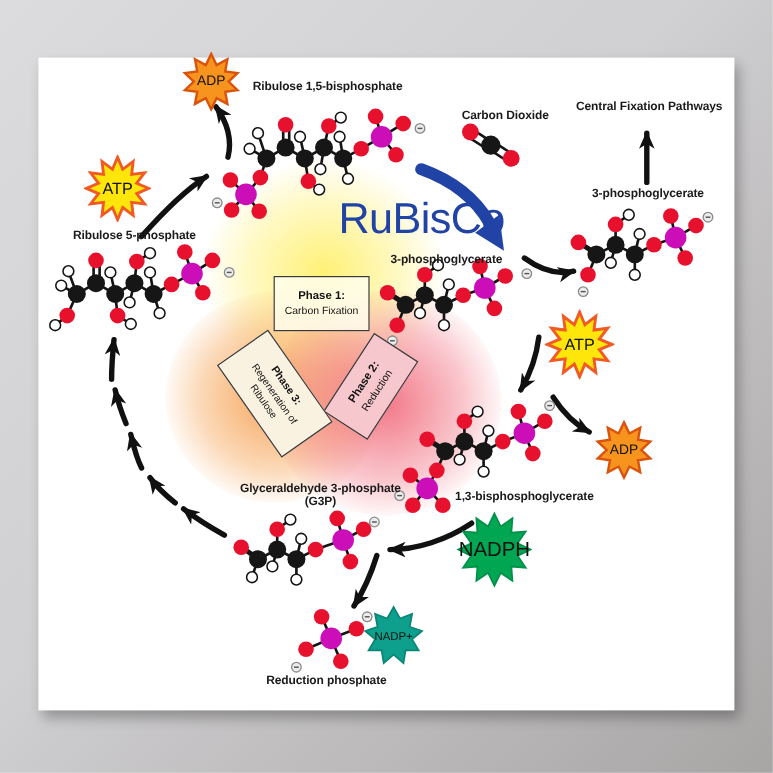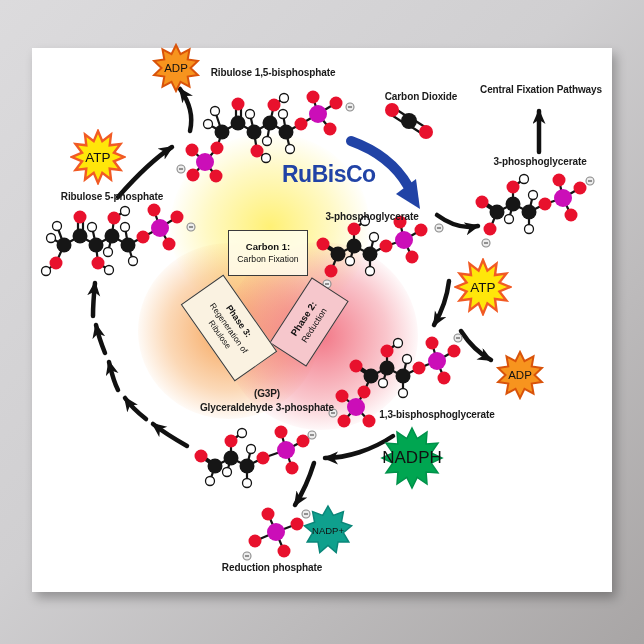--- a/index.html
+++ b/index.html
@@ -19,21 +19,21 @@
   .bond{stroke:#141414;stroke-width:2.2;fill:none;stroke-linecap:round;}
   .atomC{fill:var(--carbon);}
   .atomO{fill:var(--oxygen);}
   .atomP{fill:var(--phosphorus);}
   .atomH{fill:var(--hydrogen);stroke:#141414;stroke-width:1.3;}
   .charge circle{fill:#ececec;stroke:#8a8a8a;stroke-width:1.1;}
   .charge line{stroke:#555;stroke-width:1.2;}
   .arrow{stroke:#111;stroke-width:4.5;fill:none;stroke-linecap:round;}
   .lbl{position:absolute;transform:translateX(-50%);font-weight:bold;font-size:10px;
        color:#1a1a1a;white-space:nowrap;letter-spacing:-0.1px;}
-  #rubisco-title{position:absolute;left:282px;top:161px;font-weight:bold;font-size:23px;
+  #rubisco-title{position:absolute;left:282px;top:161px;font-weight:normal;font-size:36px;
        color:var(--rubisco-blue);letter-spacing:-0.5px;}
   .phase{position:absolute;border:1px solid #3a3a3a;display:flex;flex-direction:column;
        align-items:center;justify-content:center;text-align:center;color:#111;line-height:1.3;}
   .phase b{font-size:9.5px;}
   .phase span{font-size:8.7px;}
   #phase1-box{left:228px;top:230px;width:78px;height:44px;background:rgba(255,254,240,0.82);}
   #phase2-box{left:270px;top:300px;width:76px;height:42px;background:#f6c7cc;transform:rotate(-57deg);}
   #phase3-box{left:182px;top:302px;width:92px;height:50px;background:#faf2e1;transform:rotate(55deg);}
   #phase3-box b{font-size:9px;}
   #phase3-box span{font-size:8.3px;}
@@ -330,42 +330,42 @@
           <line x1="304" y1="514" x2="308" y2="514"></line>
         </g>
       <g class="charge">
           <circle cx="247" cy="556" r="4"></circle>
           <line x1="245" y1="556" x2="249" y2="556"></line>
         </g>
     </g>
   </svg>
 
   <div class="phase" id="phase1-box">
-    <b>Carbon 1:</b>
+    <b>Phase 1:</b>
     <span>Carbon Fixation</span>
   </div>
   <div class="phase" id="phase2-box">
     <b>Phase 2:</b>
     <span>Reduction</span>
   </div>
   <div class="phase" id="phase3-box">
     <b>Phase 3:</b>
     <span>Regeneration of</span>
     <span>Ribulose</span>
   </div>
 
   <div class="lbl" style="left:273px;top:67px;">Ribulose 1,5-bisphosphate</div>
   <div class="lbl" style="left:112px;top:191px;">Ribulose 5-phosphate</div>
   <div class="lbl" style="left:421px;top:91px;">Carbon Dioxide</div>
   <div class="lbl" style="left:541px;top:84px;">Central Fixation Pathways</div>
   <div class="lbl" style="left:540px;top:156px;">3-phosphoglycerate</div>
   <div class="lbl" style="left:372px;top:211px;">3-phosphoglycerate</div>
   <div class="lbl" style="left:437px;top:409px;">1,3-bisphosphoglycerate</div>
   <div class="lbl" style="left:267px;top:402px;">Glyceraldehyde 3-phosphate</div>
-  <div class="lbl" style="left:267px;top:388px;">(G3P)</div>
+  <div class="lbl" style="left:267px;top:413px;">(G3P)</div>
   <div class="lbl" style="left:272px;top:562px;">Reduction phosphate</div>
   <div id="rubisco-title">RuBisCo</div>
 
   <div class="starburst" style="left:70px;top:129px;width:56px;height:56px;">
     <svg class="star" width="56" height="56" viewBox="0 0 56 56">
         <polygon class="atp-poly" points="28.0,2.0 32.3,12.1 41.0,5.5 39.7,16.3 50.5,15.0 43.9,23.7 54.0,28.0 43.9,32.3 50.5,41.0 39.7,39.7 41.0,50.5 32.3,43.9 28.0,54.0 23.7,43.9 15.0,50.5 16.3,39.7 5.5,41.0 12.1,32.3 2.0,28.0 12.1,23.7 5.5,15.0 16.3,16.3 15.0,5.5 23.7,12.1"></polygon>
       </svg>
     <span class="star-label" style="font-size:13.5px;">ATP</span>
   </div>
   <div class="starburst" style="left:151px;top:43px;width:50px;height:50px;">

